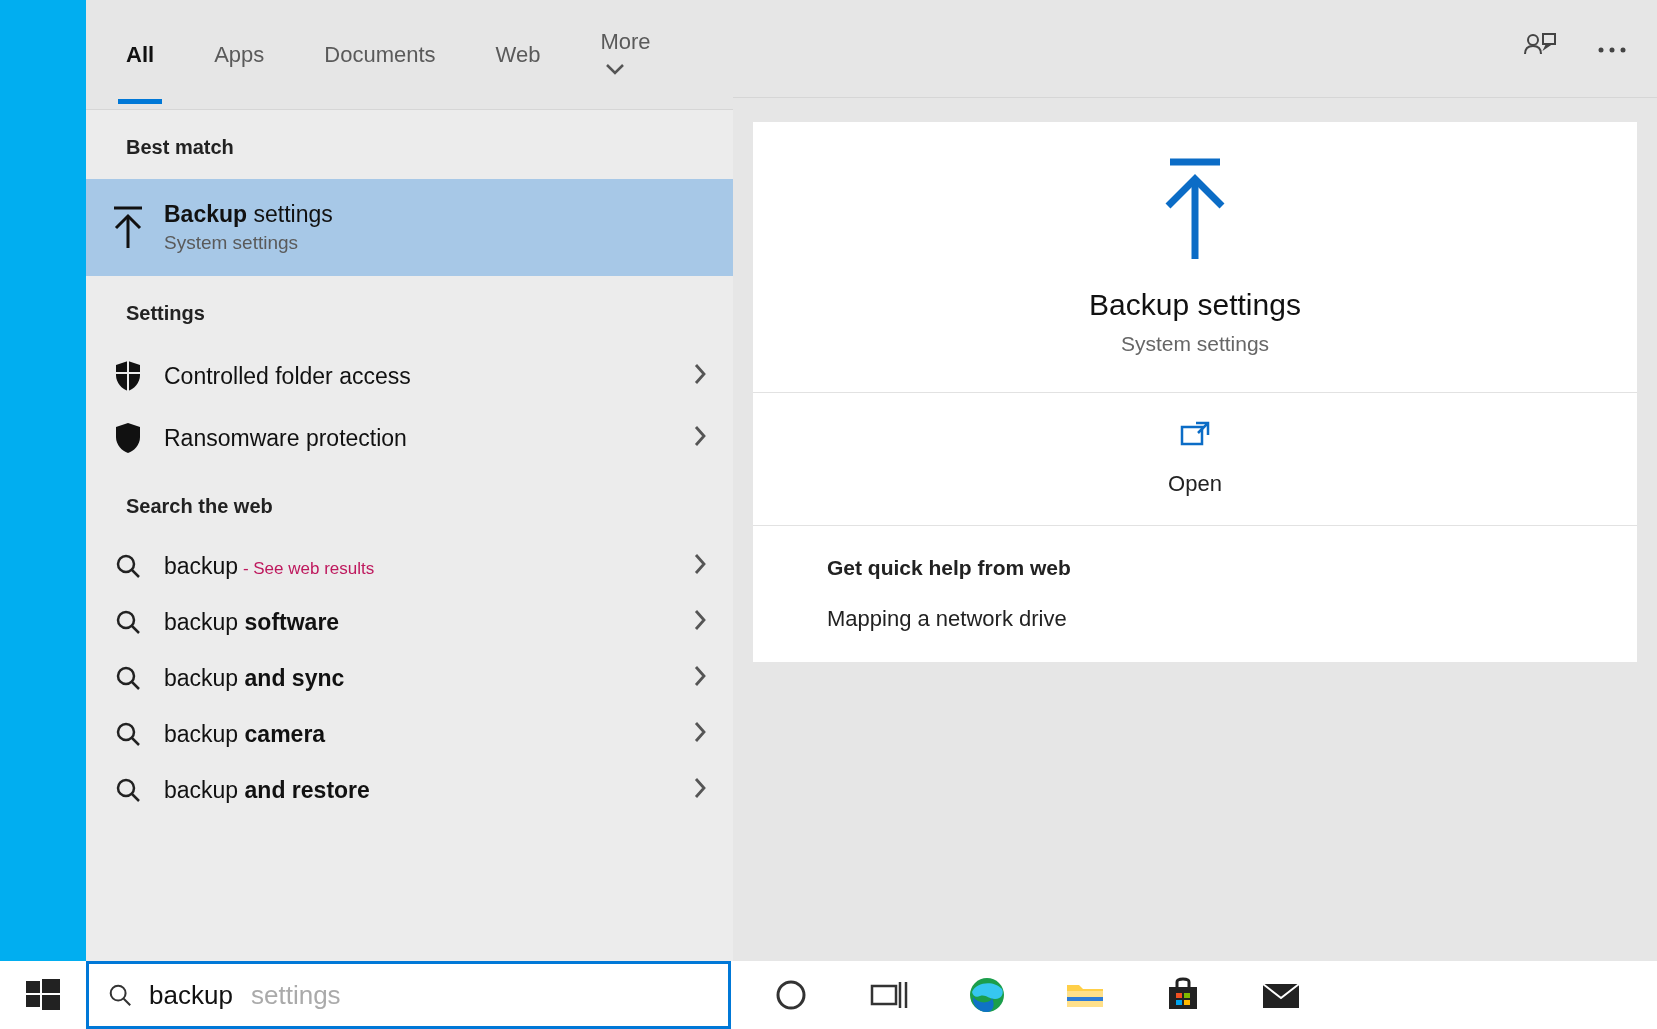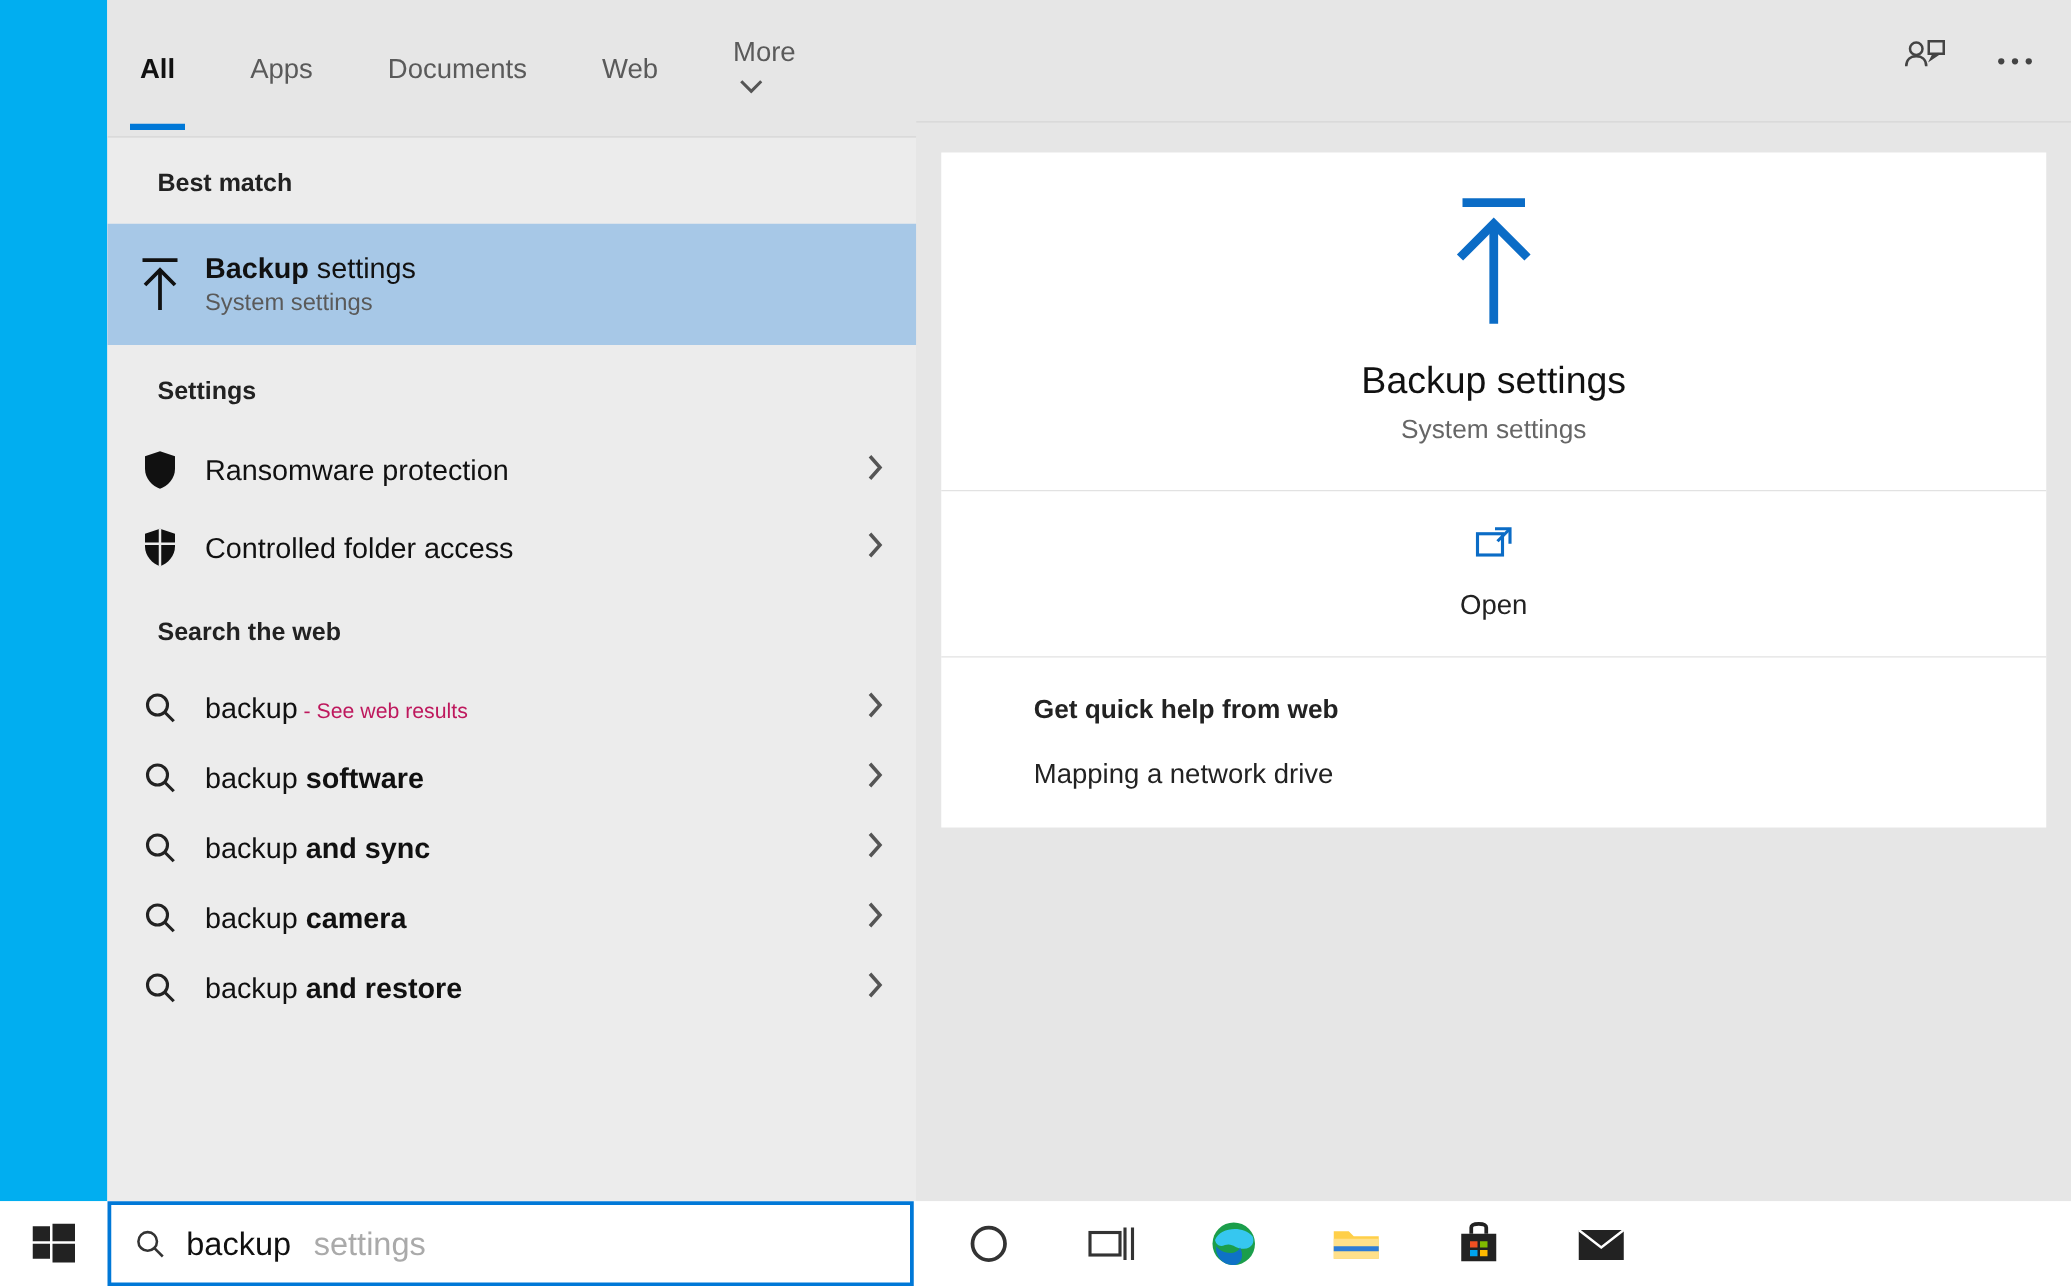--- a/index.html
+++ b/index.html
@@ -44,21 +44,21 @@
     width: 647px;
     flex-shrink: 0;
     background: #ececec;
     display: flex;
     flex-direction: column;
   }
   .tabs-row {
     height: 110px;
     display: flex;
     align-items: center;
-    padding-left: 16px;
+    padding-left: 30px;
     padding-right: 20px;
     border-bottom: 1px solid #d6d6d6;
     background: #e6e6e6;
   }
   .tab {
     font-size: 22px;
     color: #5a5a5a;
     padding: 8px 10px 8px 10px;
     margin-right: 40px;
     position: relative;
@@ -275,42 +275,42 @@
               <div class="result-sub">System settings</div>
             </div>
           </div>
 
           <div class="section-title">Settings</div>
 
           <div class="result-item">
             <div class="result-icon-wrap">
               <svg width="30" height="34" viewBox="0 0 30 34">
                 <path d="M15 2 L27 6 V16 C27 24 21 30 15 32 C9 30 3 24 3 16 V6 Z" fill="#111"></path>
-              </svg>
-            </div>
-            <div class="result-text-wrap">
-              <div class="result-title">Ransomware protection</div>
-            </div>
-            <div class="chevron">
-              <svg width="14" height="22" viewBox="0 0 14 22">
-                  <path d="M3 2 L11 11 L3 20" stroke="#555" stroke-width="2.8" fill="none"></path>
-                </svg>
-            </div>
-          </div>
-
-          <div class="result-item">
-            <div class="result-icon-wrap">
-              <svg width="30" height="34" viewBox="0 0 30 34">
-                <path d="M15 2 L27 6 V16 C27 24 21 30 15 32 C9 30 3 24 3 16 V6 Z" fill="#111"></path>
                 <line x1="15" y1="2" x2="15" y2="32" stroke="#ececec" stroke-width="2"></line>
                 <line x1="3" y1="14" x2="27" y2="14" stroke="#ececec" stroke-width="2"></line>
               </svg>
             </div>
             <div class="result-text-wrap">
               <div class="result-title">Controlled folder access</div>
+            </div>
+            <div class="chevron">
+              <svg width="14" height="22" viewBox="0 0 14 22">
+                  <path d="M3 2 L11 11 L3 20" stroke="#555" stroke-width="2.8" fill="none"></path>
+                </svg>
+            </div>
+          </div>
+
+          <div class="result-item">
+            <div class="result-icon-wrap">
+              <svg width="30" height="34" viewBox="0 0 30 34">
+                <path d="M15 2 L27 6 V16 C27 24 21 30 15 32 C9 30 3 24 3 16 V6 Z" fill="#111"></path>
+              </svg>
+            </div>
+            <div class="result-text-wrap">
+              <div class="result-title">Ransomware protection</div>
             </div>
             <div class="chevron">
               <svg width="14" height="22" viewBox="0 0 14 22">
                   <path d="M3 2 L11 11 L3 20" stroke="#555" stroke-width="2.8" fill="none"></path>
                 </svg>
             </div>
           </div>
 
           <div class="section-title">Search the web</div>
 

